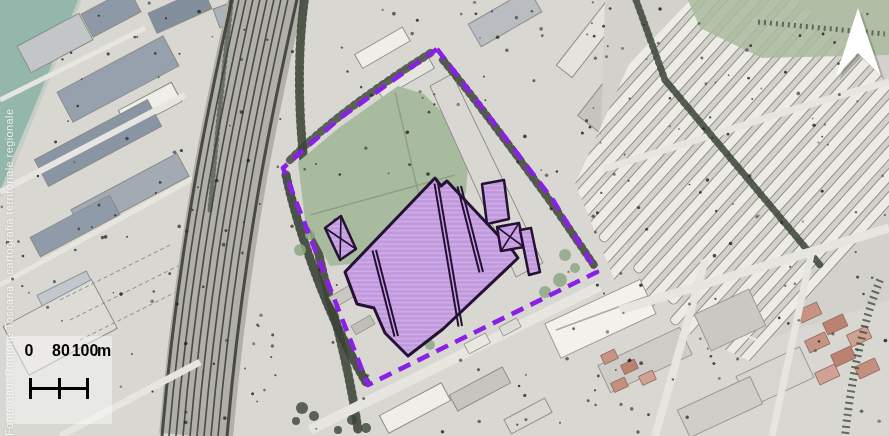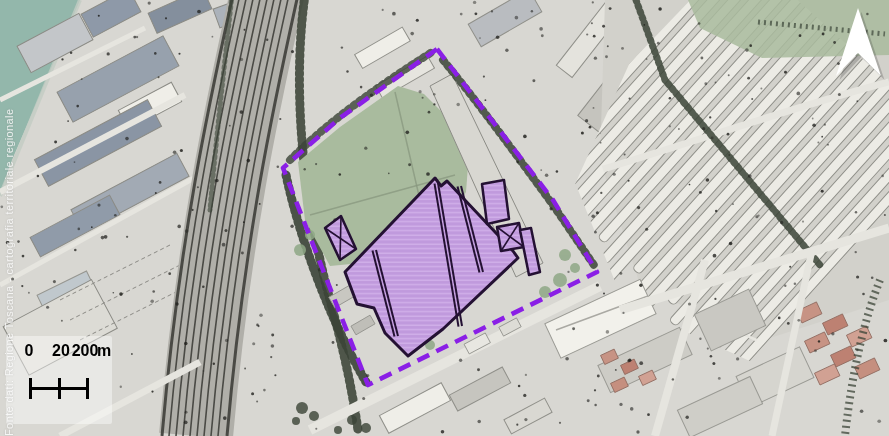--- a/index.html
+++ b/index.html
@@ -529,22 +529,22 @@
 
   <div class="northbox" title="north-arrow">
     <svg width="63" height="84" viewBox="826 0 63 84" xmlns="http://www.w3.org/2000/svg">
       <polygon points="860,10 883,78 860,55 838,78" fill="rgba(60,60,60,.25)" transform="translate(1.5,2)"></polygon>
       <polygon points="858,8 881,76 858,53 836,76" fill="#ffffff"></polygon>
     </svg>
   </div>
 
   <div class="scalebox">
     <span class="scale-label" style="left:23px">0</span>
-    <span class="scale-label" style="left:55px">20</span>
-    <span class="scale-label" style="left:79px">200</span>
+    <span class="scale-label" style="left:55px">80</span>
+    <span class="scale-label" style="left:79px">100</span>
     <span class="scale-label" style="left:98px">m</span>
     <div class="scale-rule"></div>
     <div class="scale-tick" style="left:23px"></div>
     <div class="scale-tick" style="left:52px"></div>
     <div class="scale-tick" style="left:80px"></div>
   </div>
 
   <div class="attribution">Fonte dati: Regione Toscana - cartografia territoriale regionale</div>
 </div>
 

